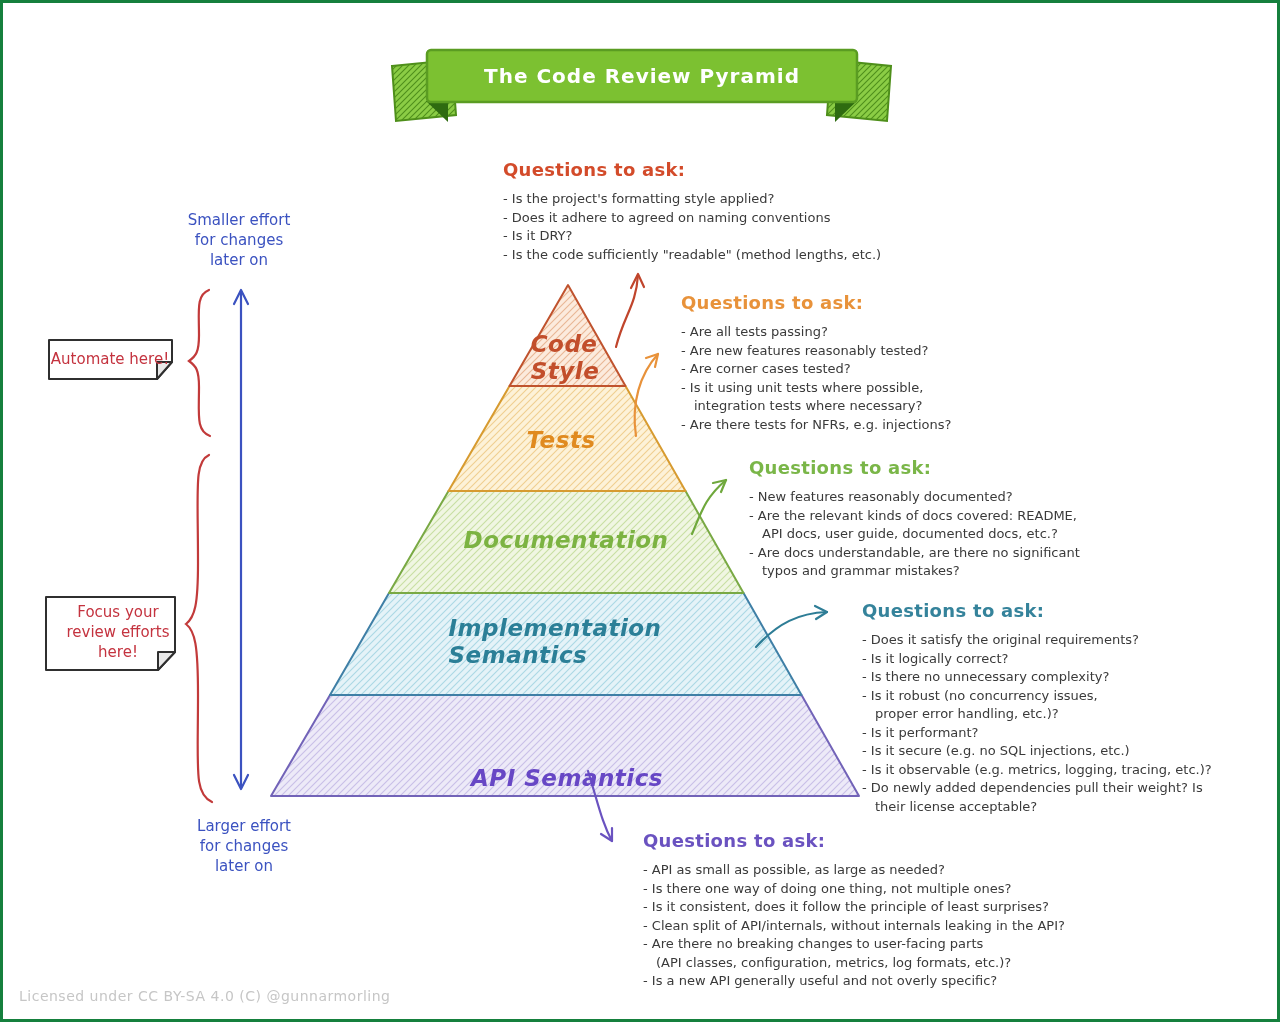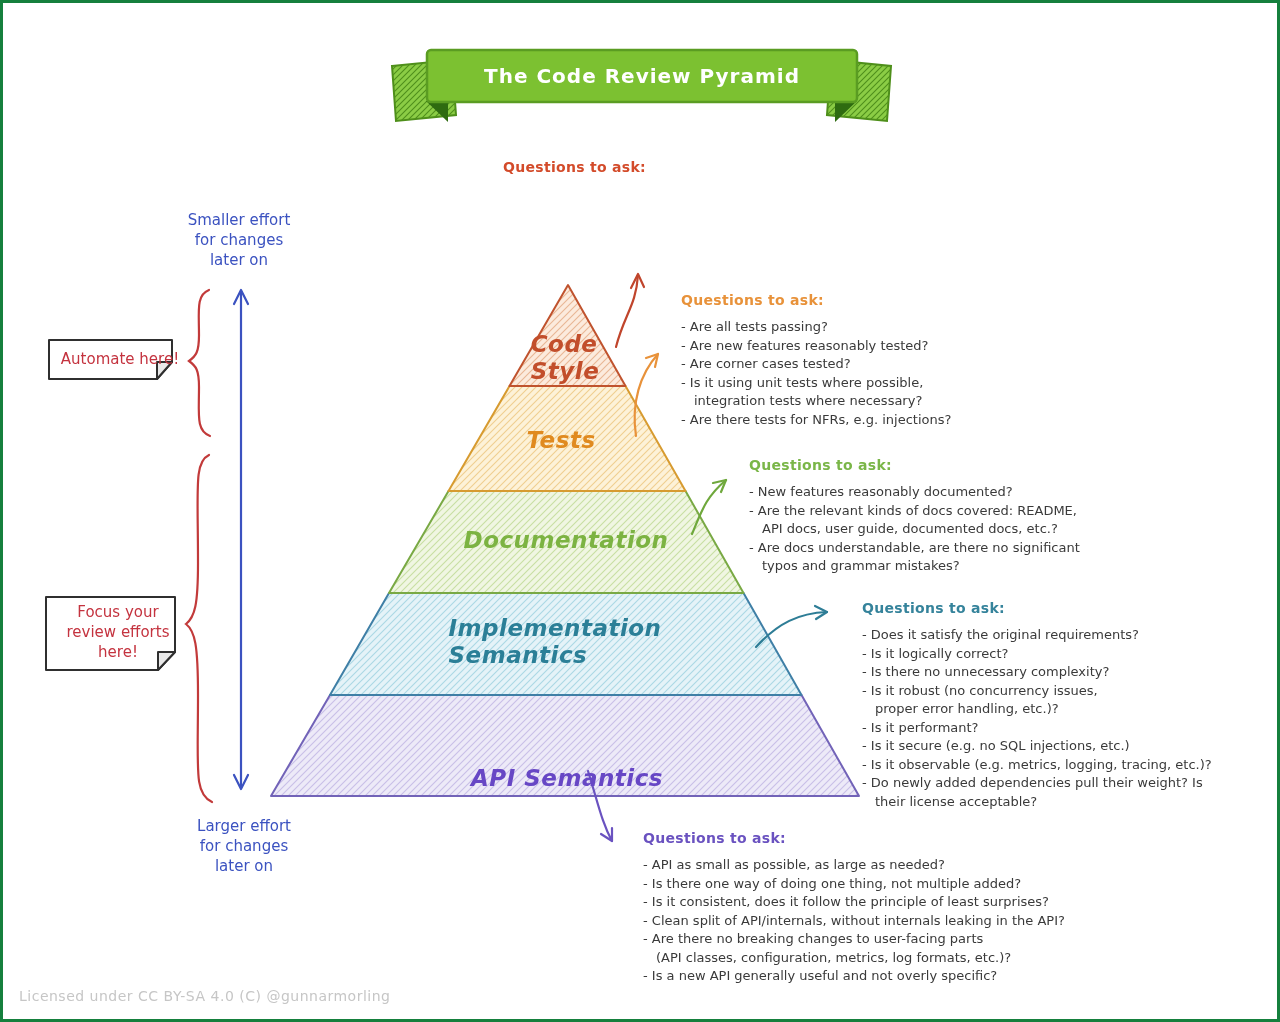--- a/index.html
+++ b/index.html
@@ -17,21 +17,21 @@
     color:#ffffff; font-size:20px; font-weight:bold; letter-spacing:1px;
   }
 
   .layer-label {
     position:absolute; transform:translateX(-50%);
     text-align:left; white-space:pre-line;
     font-size:23px; font-weight:bold; line-height:27px; letter-spacing:0.5px;font-style:italic;
   }
 
   .qblock { position:absolute; }
-  .qhead { margin:0 0 10px 0; font-size:14px; font-weight:bold; letter-spacing:0.3px; }
+  .qhead { margin:0 0 10px 0; font-size:18px; font-weight:bold; letter-spacing:0.3px; }
   .qlist { margin:0; padding:0; list-style:none; font-size:13px; line-height:18.5px; color:#3a3a3a; }
   .qlist li { padding-left:13px; text-indent:-13px; white-space:pre-line; }
   .qlist li::before { content:"- "; }
 
   .effort {
     position:absolute; width:170px; text-align:center; white-space:pre-line;
     color:#3b52c0; font-size:15px; line-height:20px;
   }
   .note-text {
     position:absolute; display:flex; align-items:center; justify-content:center;
@@ -139,20 +139,26 @@
   <div class="layer-label" style="left: 562px; top: 328px; color: rgb(194, 78, 43);">Code
 Style</div>
   <div class="layer-label" style="left: 558px; top: 424px; color: rgb(224, 138, 31);">Tests</div>
   <div class="layer-label" style="left: 563px; top: 524px; color: rgb(124, 179, 66);">Documentation</div>
   <div class="layer-label" style="left: 552px; top: 612px; color: rgb(43, 127, 151);">Implementation
 Semantics</div>
   <div class="layer-label" style="left: 564px; top: 762px; color: rgb(103, 71, 197);">API Semantics</div>
 
   <section class="qblock" style="left:500px; top:156px; width:440px;">
     <h3 class="qhead" style="color: rgb(211, 75, 42);">Questions to ask:</h3>
+    <ul class="qlist">
+      <li>Is the project's formatting style applied?</li>
+      <li>Does it adhere to agreed on naming conventions</li>
+      <li>Is it DRY?</li>
+      <li>Is the code sufficiently "readable" (method lengths, etc.)</li>
+    </ul>
   </section>
 
   <section class="qblock" style="left:678px; top:289px; width:360px;">
     <h3 class="qhead" style="color: rgb(232, 146, 58);">Questions to ask:</h3>
     <ul class="qlist">
       <li>Are all tests passing?</li>
       <li>Are new features reasonably tested?</li>
       <li>Are corner cases tested?</li>
       <li>Is it using unit tests where possible,
 integration tests where necessary?</li>
@@ -184,35 +190,35 @@
       <li>Is it observable (e.g. metrics, logging, tracing, etc.)?</li>
       <li>Do newly added dependencies pull their weight? Is
 their license acceptable?</li>
     </ul>
   </section>
 
   <section class="qblock" style="left:640px; top:827px; width:512px;">
     <h3 class="qhead" style="color: rgb(106, 82, 192);">Questions to ask:</h3>
     <ul class="qlist">
       <li>API as small as possible, as large as needed?</li>
-      <li>Is there one way of doing one thing, not multiple added?</li>
+      <li>Is there one way of doing one thing, not multiple ones?</li>
       <li>Is it consistent, does it follow the principle of least surprises?</li>
       <li>Clean split of API/internals, without internals leaking in the API?</li>
       <li>Are there no breaking changes to user-facing parts
 (API classes, configuration, metrics, log formats, etc.)?</li>
       <li>Is a new API generally useful and not overly specific?</li>
     </ul>
   </section>
 
   <div class="effort" style="left:151px; top:207px;">Smaller effort
 for changes
 later on</div>
   <div class="effort" style="left:156px; top:813px;">Larger effort
 for changes
 later on</div>
 
-  <div class="note-text" style="left:56px; top:337px; width:122px; height:38px;text-align:right;">Automate here!</div>
+  <div class="note-text" style="left:46px; top:337px; width:122px; height:38px;text-align:right;">Automate here!</div>
   <div class="note-text" style="left:43px; top:594px; width:144px; height:70px;">Focus your
 review efforts
 here!</div>
 
   <div class="license">Licensed under CC BY-SA 4.0 (C) @gunnarmorling</div>
 </div>
 
 </body></html>

